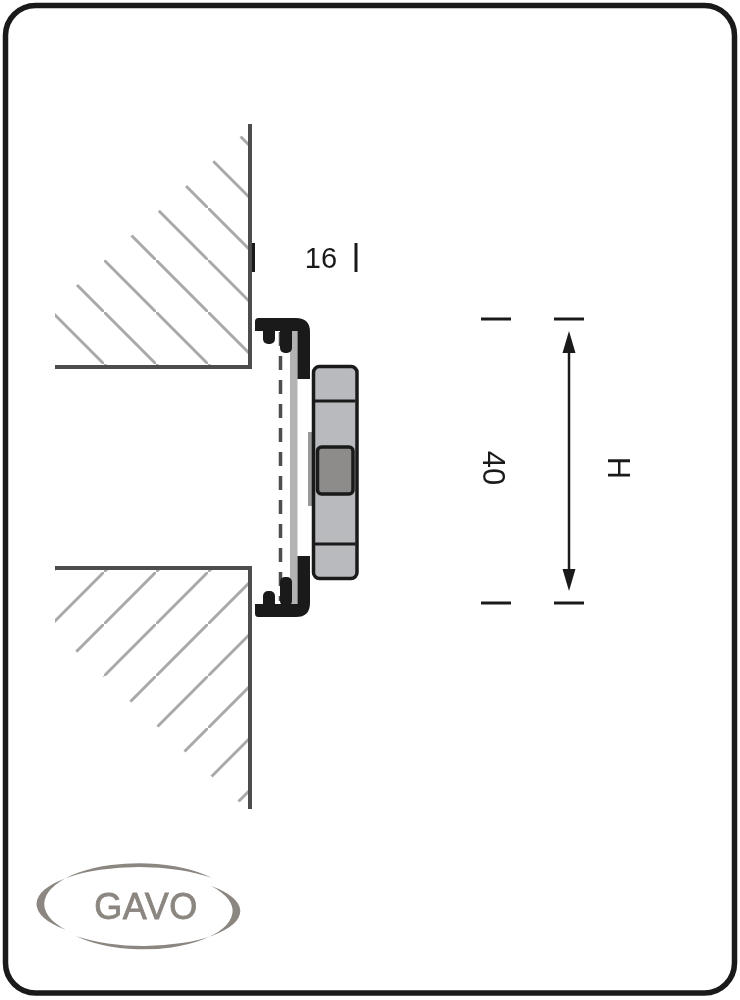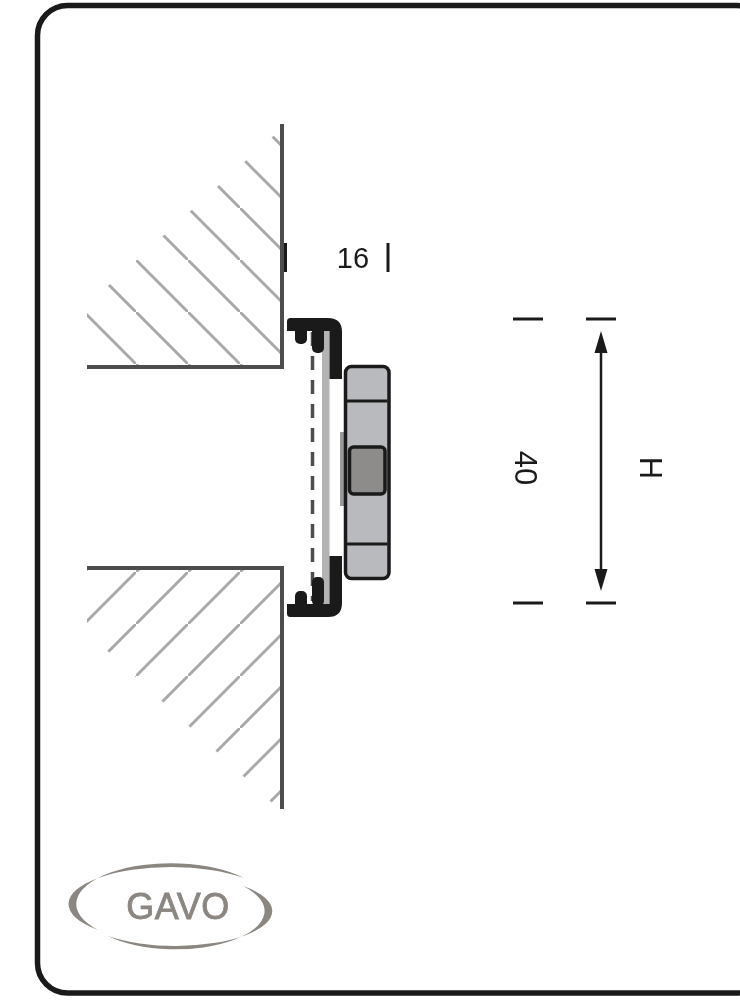--- a/index.html
+++ b/index.html
@@ -1,17 +1,17 @@
 <!DOCTYPE html>
 <html><head>
 <meta charset="utf-8">
 <style>
   html,body{margin:0;padding:0;background:#ffffff;}
   body{width:740px;height:1000px;overflow:hidden;font-family:"Liberation Sans",sans-serif;}
-  #stage{width:660px;height:1000px;position:relative;margin-left:32px;}
+  #stage{width:660px;height:1000px;position:relative;}
   svg{display:block;}
   text{font-family:"Liberation Sans",sans-serif;}
 </style>
 </head>
 <body>
 
 <div id="stage">
 <svg width="740" height="1000" viewBox="0 0 740 1000">
 
   <defs>

